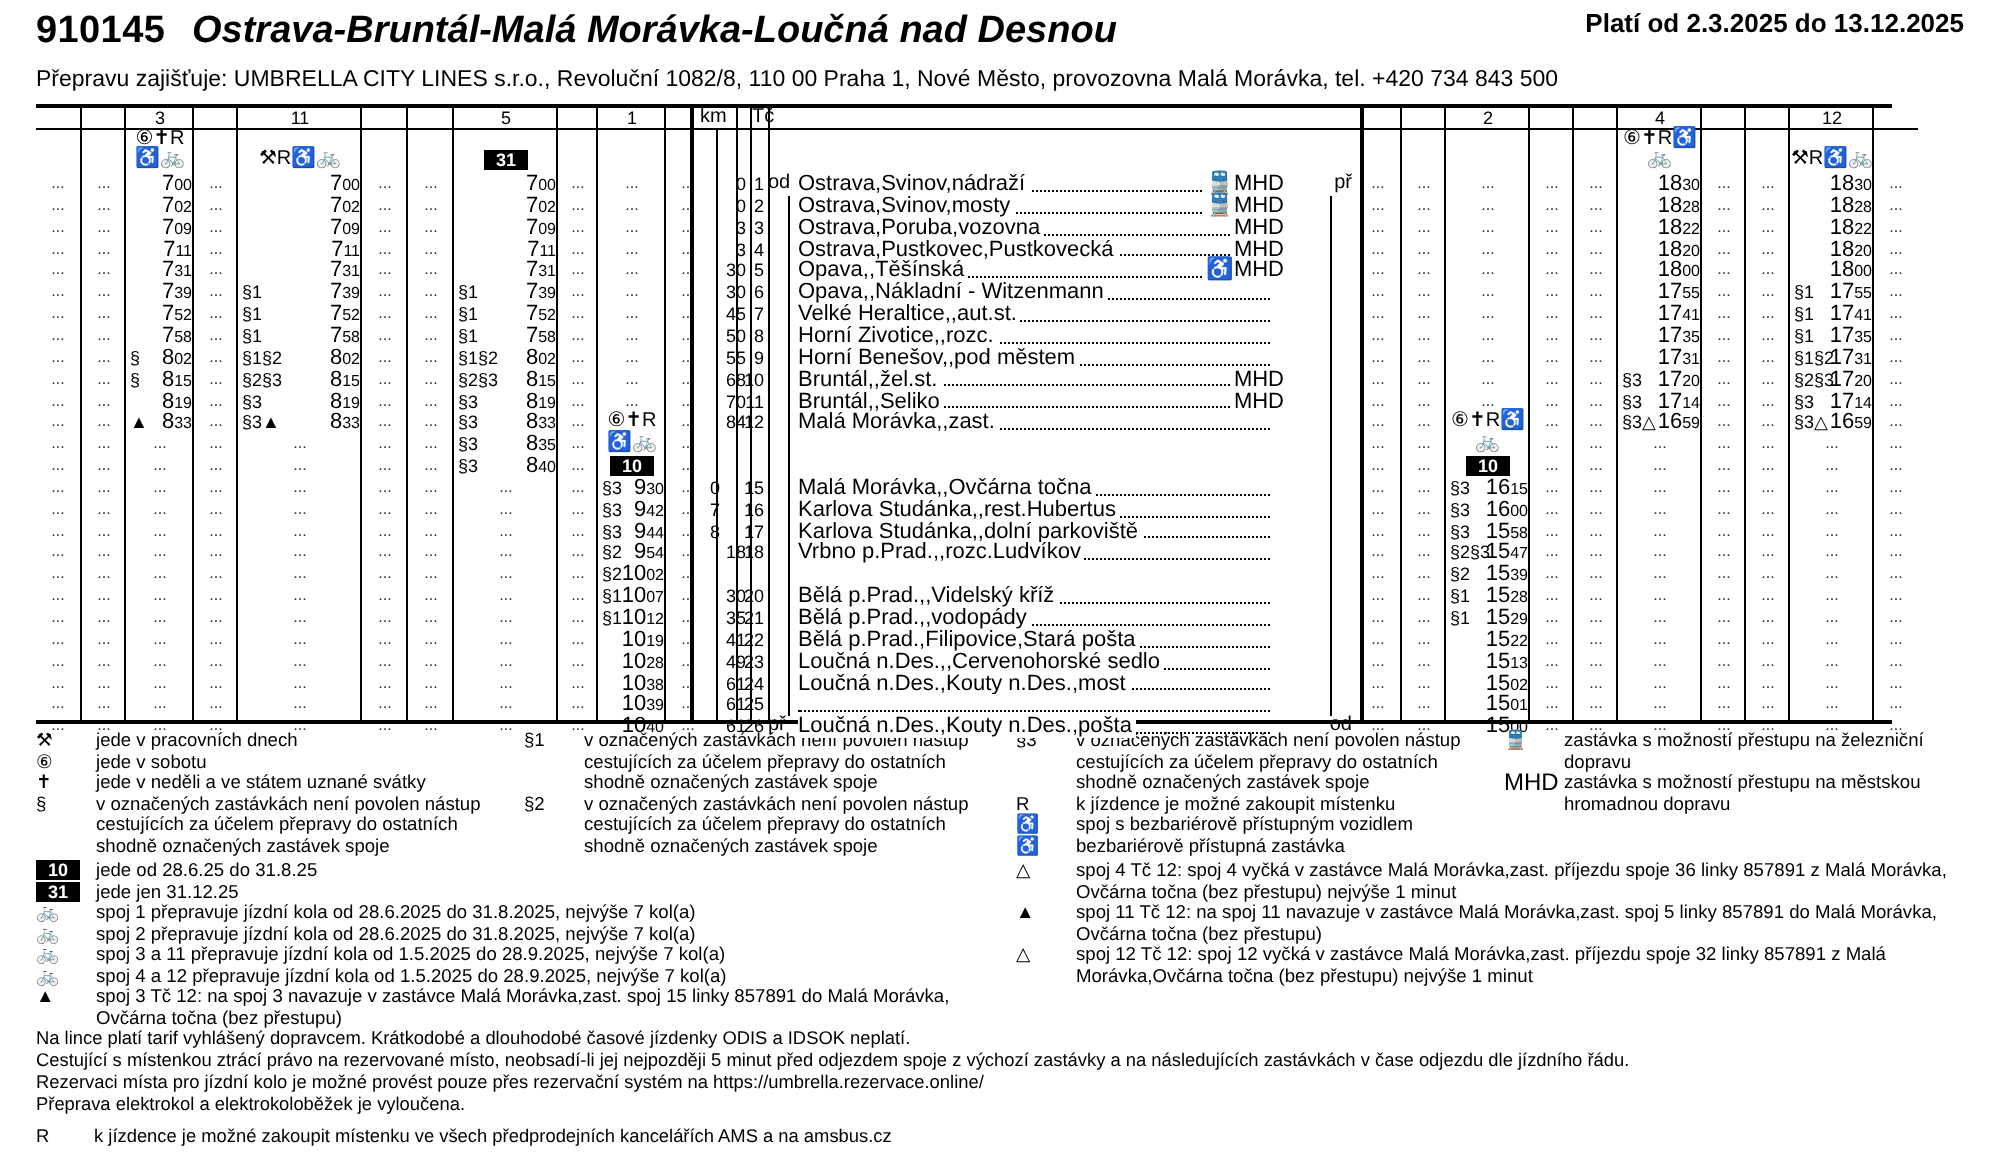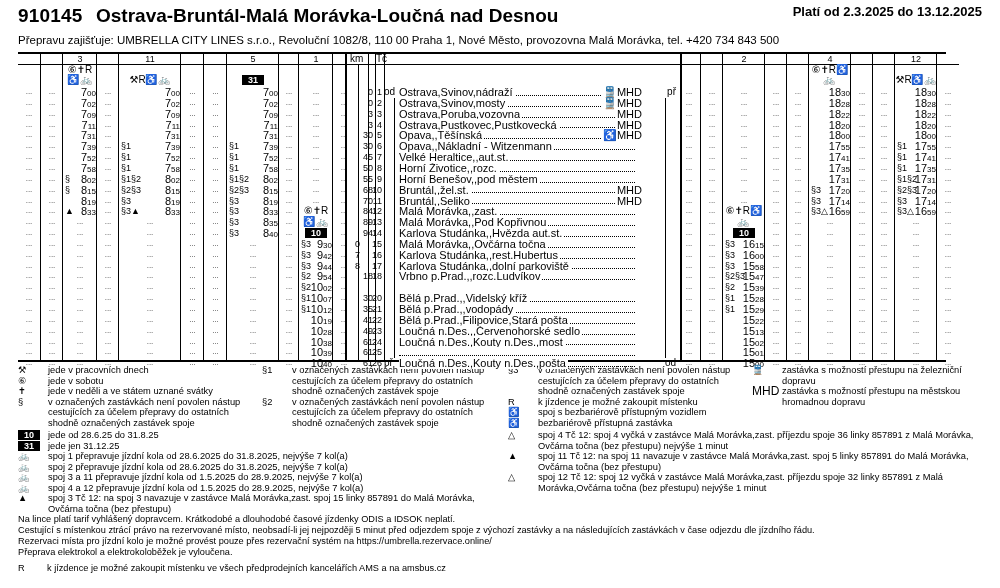--- a/index.html
+++ b/index.html
@@ -1,19 +1,19 @@
 <!DOCTYPE html>
 <html><head>
 <meta charset="utf-8">
 <style>
   html,body{margin:0;padding:0;background:#fff;}
   body{width:1000px;height:588px;position:relative;overflow:hidden;font-family:"Liberation Sans",sans-serif;color:#000;}
   .abs{position:absolute;}
   #hdr-num{left:18px;top:5px;font-size:19px;font-weight:bold;letter-spacing:0.2px;}
-  #hdr-route{left:96px;top:5px;font-size:19px;font-weight:bold;}
+  #hdr-route{left:96px;top:5px;font-size:19px;font-weight:bold;font-style:italic;}
   #hdr-valid{right:18px;top:4px;font-size:13px;font-weight:bold;}
   #hdr-carrier{left:18px;top:34px;font-size:11.5px;}
   .tt{position:absolute;top:52px;border-top:2px solid #000;border-bottom:2px solid #000;}
   .col{position:absolute;top:0;bottom:0;border-left:1px solid #000;}
   .colhead{position:absolute;top:0;left:0;right:0;height:10px;border-bottom:1px solid #000;font-size:9px;text-align:center;line-height:10px;}
   .cell{position:absolute;left:0;right:0;height:10.8px;font-size:8px;line-height:10.8px;text-align:center;color:#333;white-space:nowrap;}
   .time{text-align:right;padding-right:1px;color:#000;}
   .time .h{font-size:11px;}
   .time .m{font-size:8px;}
   .time .pre{position:absolute;left:2px;font-size:9px;}
@@ -452,34 +452,20 @@
       <span style="position: absolute; left: 52px; width: 232px; bottom: 2px; height: 1px; border-bottom: 1px dotted rgb(0, 0, 0); z-index: 0;"></span>
       <span class="stop" style="left: 52px; width: auto; overflow: hidden; background: rgb(255, 255, 255); padding-right: 2px; z-index: 1;">Bruntál,,Seliko</span>
       <span class="stop" style="right: 38px; background: rgb(255, 255, 255); padding-left: 2px;">MHD</span>
     </div>
     <div style="position: absolute; left: 0px; right: 0px; top: 152.35px; height: 10.85px;">
       <span class="stop" style="right: 307px; font-size: 9px;">84</span>
       <span class="stop" style="right: 320px; font-size: 9px;"></span>
       <span class="stop" style="right: 298px; font-size: 9px;">12</span>
       <span style="position: absolute; left: 52px; width: 236px; bottom: 2px; height: 1px; border-bottom: 1px dotted rgb(0, 0, 0); z-index: 0;"></span>
       <span class="stop" style="left: 52px; width: auto; overflow: hidden; background: rgb(255, 255, 255); padding-right: 2px; z-index: 1;">Malá Morávka,,zast.</span>
-    </div>
-    <div style="position: absolute; left: 0px; right: 0px; top: 163.2px; height: 10.85px;">
-      <span class="stop" style="right: 307px; font-size: 9px;">89</span>
-      <span class="stop" style="right: 320px; font-size: 9px;"></span>
-      <span class="stop" style="right: 298px; font-size: 9px;">13</span>
-      <span style="position: absolute; left: 52px; width: 236px; bottom: 2px; height: 1px; border-bottom: 1px dotted rgb(0, 0, 0); z-index: 0;"></span>
-      <span class="stop" style="left: 52px; width: auto; overflow: hidden; background: rgb(255, 255, 255); padding-right: 2px; z-index: 1;">Malá Morávka,,Pod Kopřivnou</span>
-    </div>
-    <div style="position: absolute; left: 0px; right: 0px; top: 174.05px; height: 10.85px;">
-      <span class="stop" style="right: 307px; font-size: 9px;">94</span>
-      <span class="stop" style="right: 320px; font-size: 9px;"></span>
-      <span class="stop" style="right: 298px; font-size: 9px;">14</span>
-      <span style="position: absolute; left: 52px; width: 236px; bottom: 2px; height: 1px; border-bottom: 1px dotted rgb(0, 0, 0); z-index: 0;"></span>
-      <span class="stop" style="left: 52px; width: auto; overflow: hidden; background: rgb(255, 255, 255); padding-right: 2px; z-index: 1;">Karlova Studánka,,Hvězda aut.st.</span>
     </div>
     <div style="position: absolute; left: 0px; right: 0px; top: 184.9px; height: 10.85px;">
       <span class="stop" style="right: 307px; font-size: 9px;"></span>
       <span class="stop" style="right: 320px; font-size: 9px;">0</span>
       <span class="stop" style="right: 298px; font-size: 9px;">15</span>
       <span style="position: absolute; left: 52px; width: 236px; bottom: 2px; height: 1px; border-bottom: 1px dotted rgb(0, 0, 0); z-index: 0;"></span>
       <span class="stop" style="left: 52px; width: auto; overflow: hidden; background: rgb(255, 255, 255); padding-right: 2px; z-index: 1;">Malá Morávka,,Ovčárna točna</span>
     </div>
     <div style="position: absolute; left: 0px; right: 0px; top: 195.75px; height: 10.85px;">
       <span class="stop" style="right: 307px; font-size: 9px;"></span>

